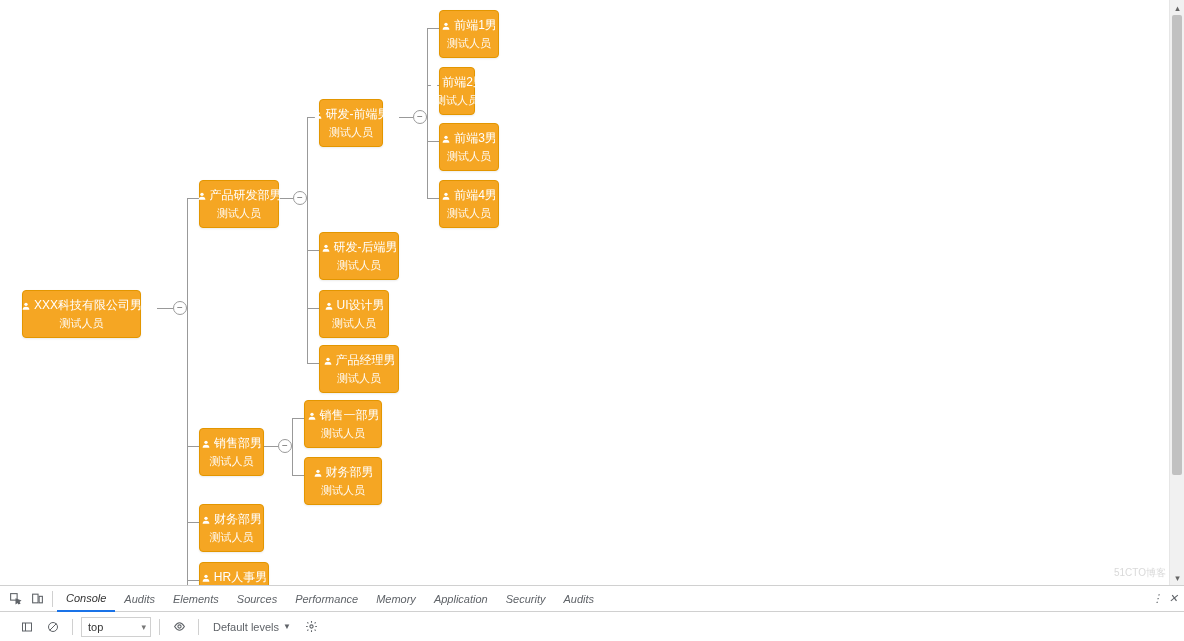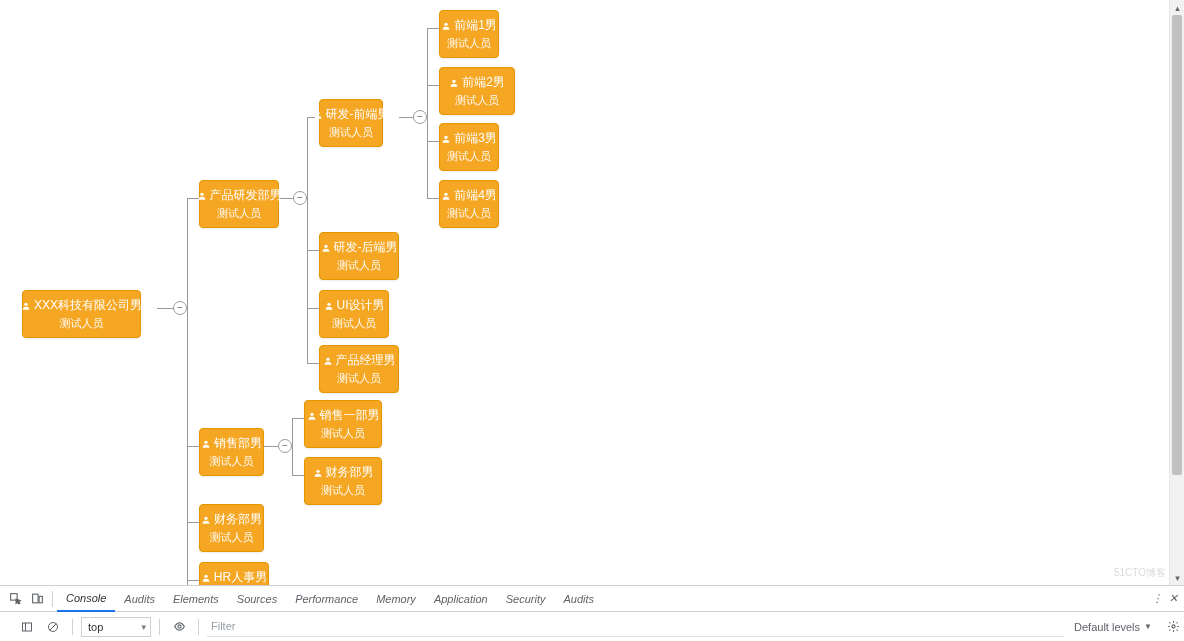--- a/index.html
+++ b/index.html
@@ -171,21 +171,21 @@
     <div class="node" style="left:439px;top:10px;width:60px">
       <div class="title">
           <svg class="person-icon" viewBox="0 0 24 24" fill="#fff">
             <circle cx="12" cy="8" r="4"></circle>
             <path d="M4 20c0-4 4-6 8-6s8 2 8 6v1H4z"></path>
           </svg>
           <span>前端1男</span>
         </div>
       <div class="sub">测试人员</div>
     </div>
-    <div class="node" style="left:439px;top:67px;width:76px">
+    <div class="node" style="left:439px;top:67px;width:36px">
       <div class="title">
           <svg class="person-icon" viewBox="0 0 24 24" fill="#fff">
             <circle cx="12" cy="8" r="4"></circle>
             <path d="M4 20c0-4 4-6 8-6s8 2 8 6v1H4z"></path>
           </svg>
           <span>前端2男</span>
         </div>
       <div class="sub">测试人员</div>
     </div>
     <div class="node" style="left:439px;top:123px;width:60px">
@@ -287,21 +287,20 @@
         <span>top</span>
       </div>
     <div class="dt-sep"></div>
     <div class="dt-btn">
         <svg width="13" height="13" viewBox="0 0 24 24" fill="none" stroke="#5f6368" stroke-width="2">
           <circle cx="12" cy="12" r="3"></circle>
           <path d="M3 12c3-5 6-7 9-7s6 2 9 7c-3 5-6 7-9 7s-6-2-9-7z"></path>
         </svg>
       </div>
     <div class="dt-sep"></div>
-    <input class="dt-input" placeholder="Filter" style="">
     <div class="dt-levels">
         <span>Default levels</span>
         <span style="font-size:8px">▼</span>
       </div>
     <div class="dt-gear">
         <svg width="13" height="13" viewBox="0 0 24 24" fill="none" stroke="#5f6368" stroke-width="2">
           <circle cx="12" cy="12" r="3"></circle>
           <path d="M12 2v3M12 19v3M4.2 4.2l2.1 2.1M17.7 17.7l2.1 2.1M2 12h3M19 12h3M4.2 19.8l2.1-2.1M17.7 6.3l2.1-2.1"></path>
         </svg>
       </div>

